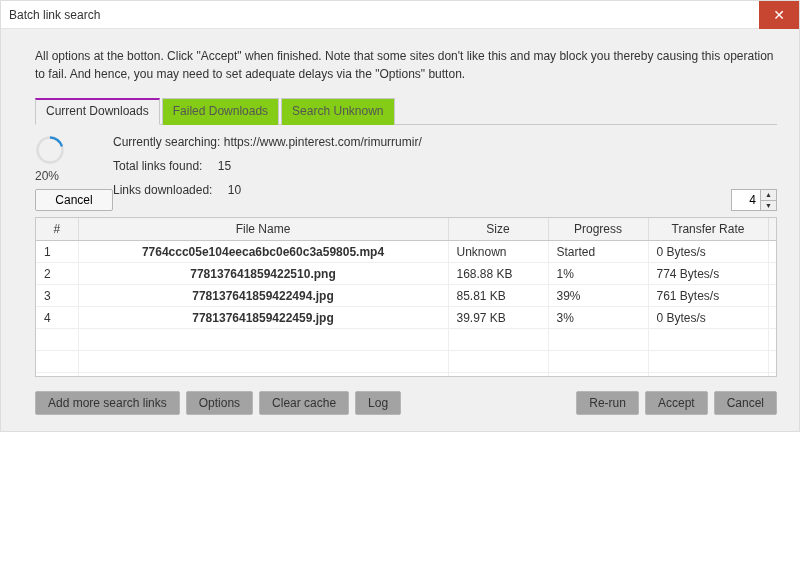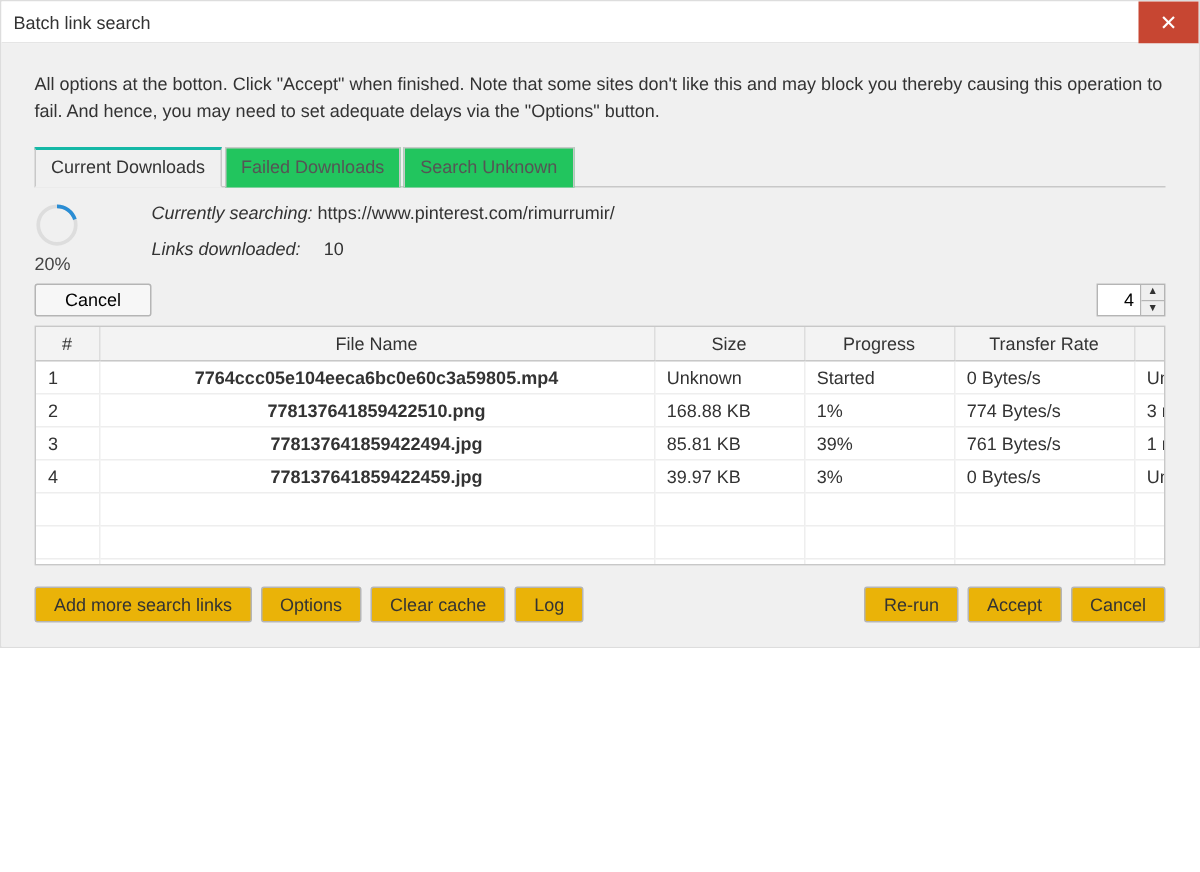--- a/index.html
+++ b/index.html
@@ -40,52 +40,52 @@
     color: #fff;
     display: flex;
     align-items: center;
     justify-content: center;
     font-size: 14px;
     cursor: pointer;
   }
   .content {
     flex: 1;
     background: #f0f0f0;
-    padding: 18px 22px 16px 22px;
+    padding: 18px 22px 16px 34px;
     display: flex;
     flex-direction: column;
     overflow: hidden;
   }
   .intro {
     font-size: 12px;
     line-height: 1.5;
     color: #333;
     margin-bottom: 14px;
   }
   .tabs {
     display: flex;
     border-bottom: 1px solid #c8c8c8;
     margin-bottom: 10px;
   }
   .tab {
     padding: 5px 10px 6px 10px;
     border: 1px solid #c8c8c8;
     border-bottom: none;
-    background: #22c55e;
+    background: #84cc16;
     margin-right: 2px;
     font-size: 12px;
     cursor: pointer;
     position: relative;
     top: 1px;
     color: #555;
   }
   .tab.active {
     background: #f0f0f0;
     border-bottom: 1px solid #f0f0f0;
-    border-top: 2px solid #14b8a6;
+    border-top: 2px solid #a21caf;
     color: #333;
     padding-top: 4px;
   }
   .status-row {
     display: flex;
     align-items: flex-start;
     margin-bottom: 6px;
   }
   .gauge-col {
     width: 78px;
@@ -106,21 +106,21 @@
   }
   .info-col {
     flex: 1;
     padding-top: 0px;
   }
   .info-line {
     font-size: 12px;
     color: #333;
     margin-bottom: 10px;
   }
-  .info-line .label { display:inline-block;font-style:italic; }
+  .info-line .label { display:inline-block; }
   .info-line .val { margin-left: 12px; }
   .cancel-btn {
     border: 1px solid #b5b5b5;
     background: #f7f7f7;
     padding: 3px 10px;
     font-size: 12px;
     cursor: pointer;
     border-radius: 2px;
   }
   .spinner-box {
@@ -218,21 +218,21 @@
   .hscroll .thumb {
     position:absolute; left:0; top:1px; height:12px; width: 97%; background:#cfcfcf; border-radius:2px;
   }
   .footer {
     display:flex;
     gap: 6px;
     margin-top: 14px;
   }
   .btn {
     border: 1px solid #b5b5b5;
-    background: #eab308;
+    background: #a3a3a3;
     padding: 4px 12px;
     font-size: 12px;
     cursor: pointer;
     border-radius: 2px;
     color:#333;
   }
   .spacer { flex:1; }
 </style>
 </head>
 <body>
@@ -264,20 +264,24 @@
             <circle cx="18" cy="18" r="15" fill="none" stroke="#2a8dd4" stroke-width="3" stroke-dasharray="18.85 94.25" stroke-linecap="butt"></circle>
           </svg>
         </div>
         <div class="gauge-pct">20%</div>
         <button class="cancel-btn">Cancel</button>
       </div>
       <div class="info-col">
         <div class="info-line">
           <span class="label">Currently searching:</span>
           <span>https://www.pinterest.com/rimurrumir/</span>
+        </div>
+        <div class="info-line">
+          <span class="label">Total links found:</span>
+          <span class="val">15</span>
         </div>
         <div class="info-line">
           <span class="label">Links downloaded:</span>
           <span class="val">10</span>
         </div>
       </div>
     </div>
 
     <div class="spinner-box">
       <div class="spinner">

